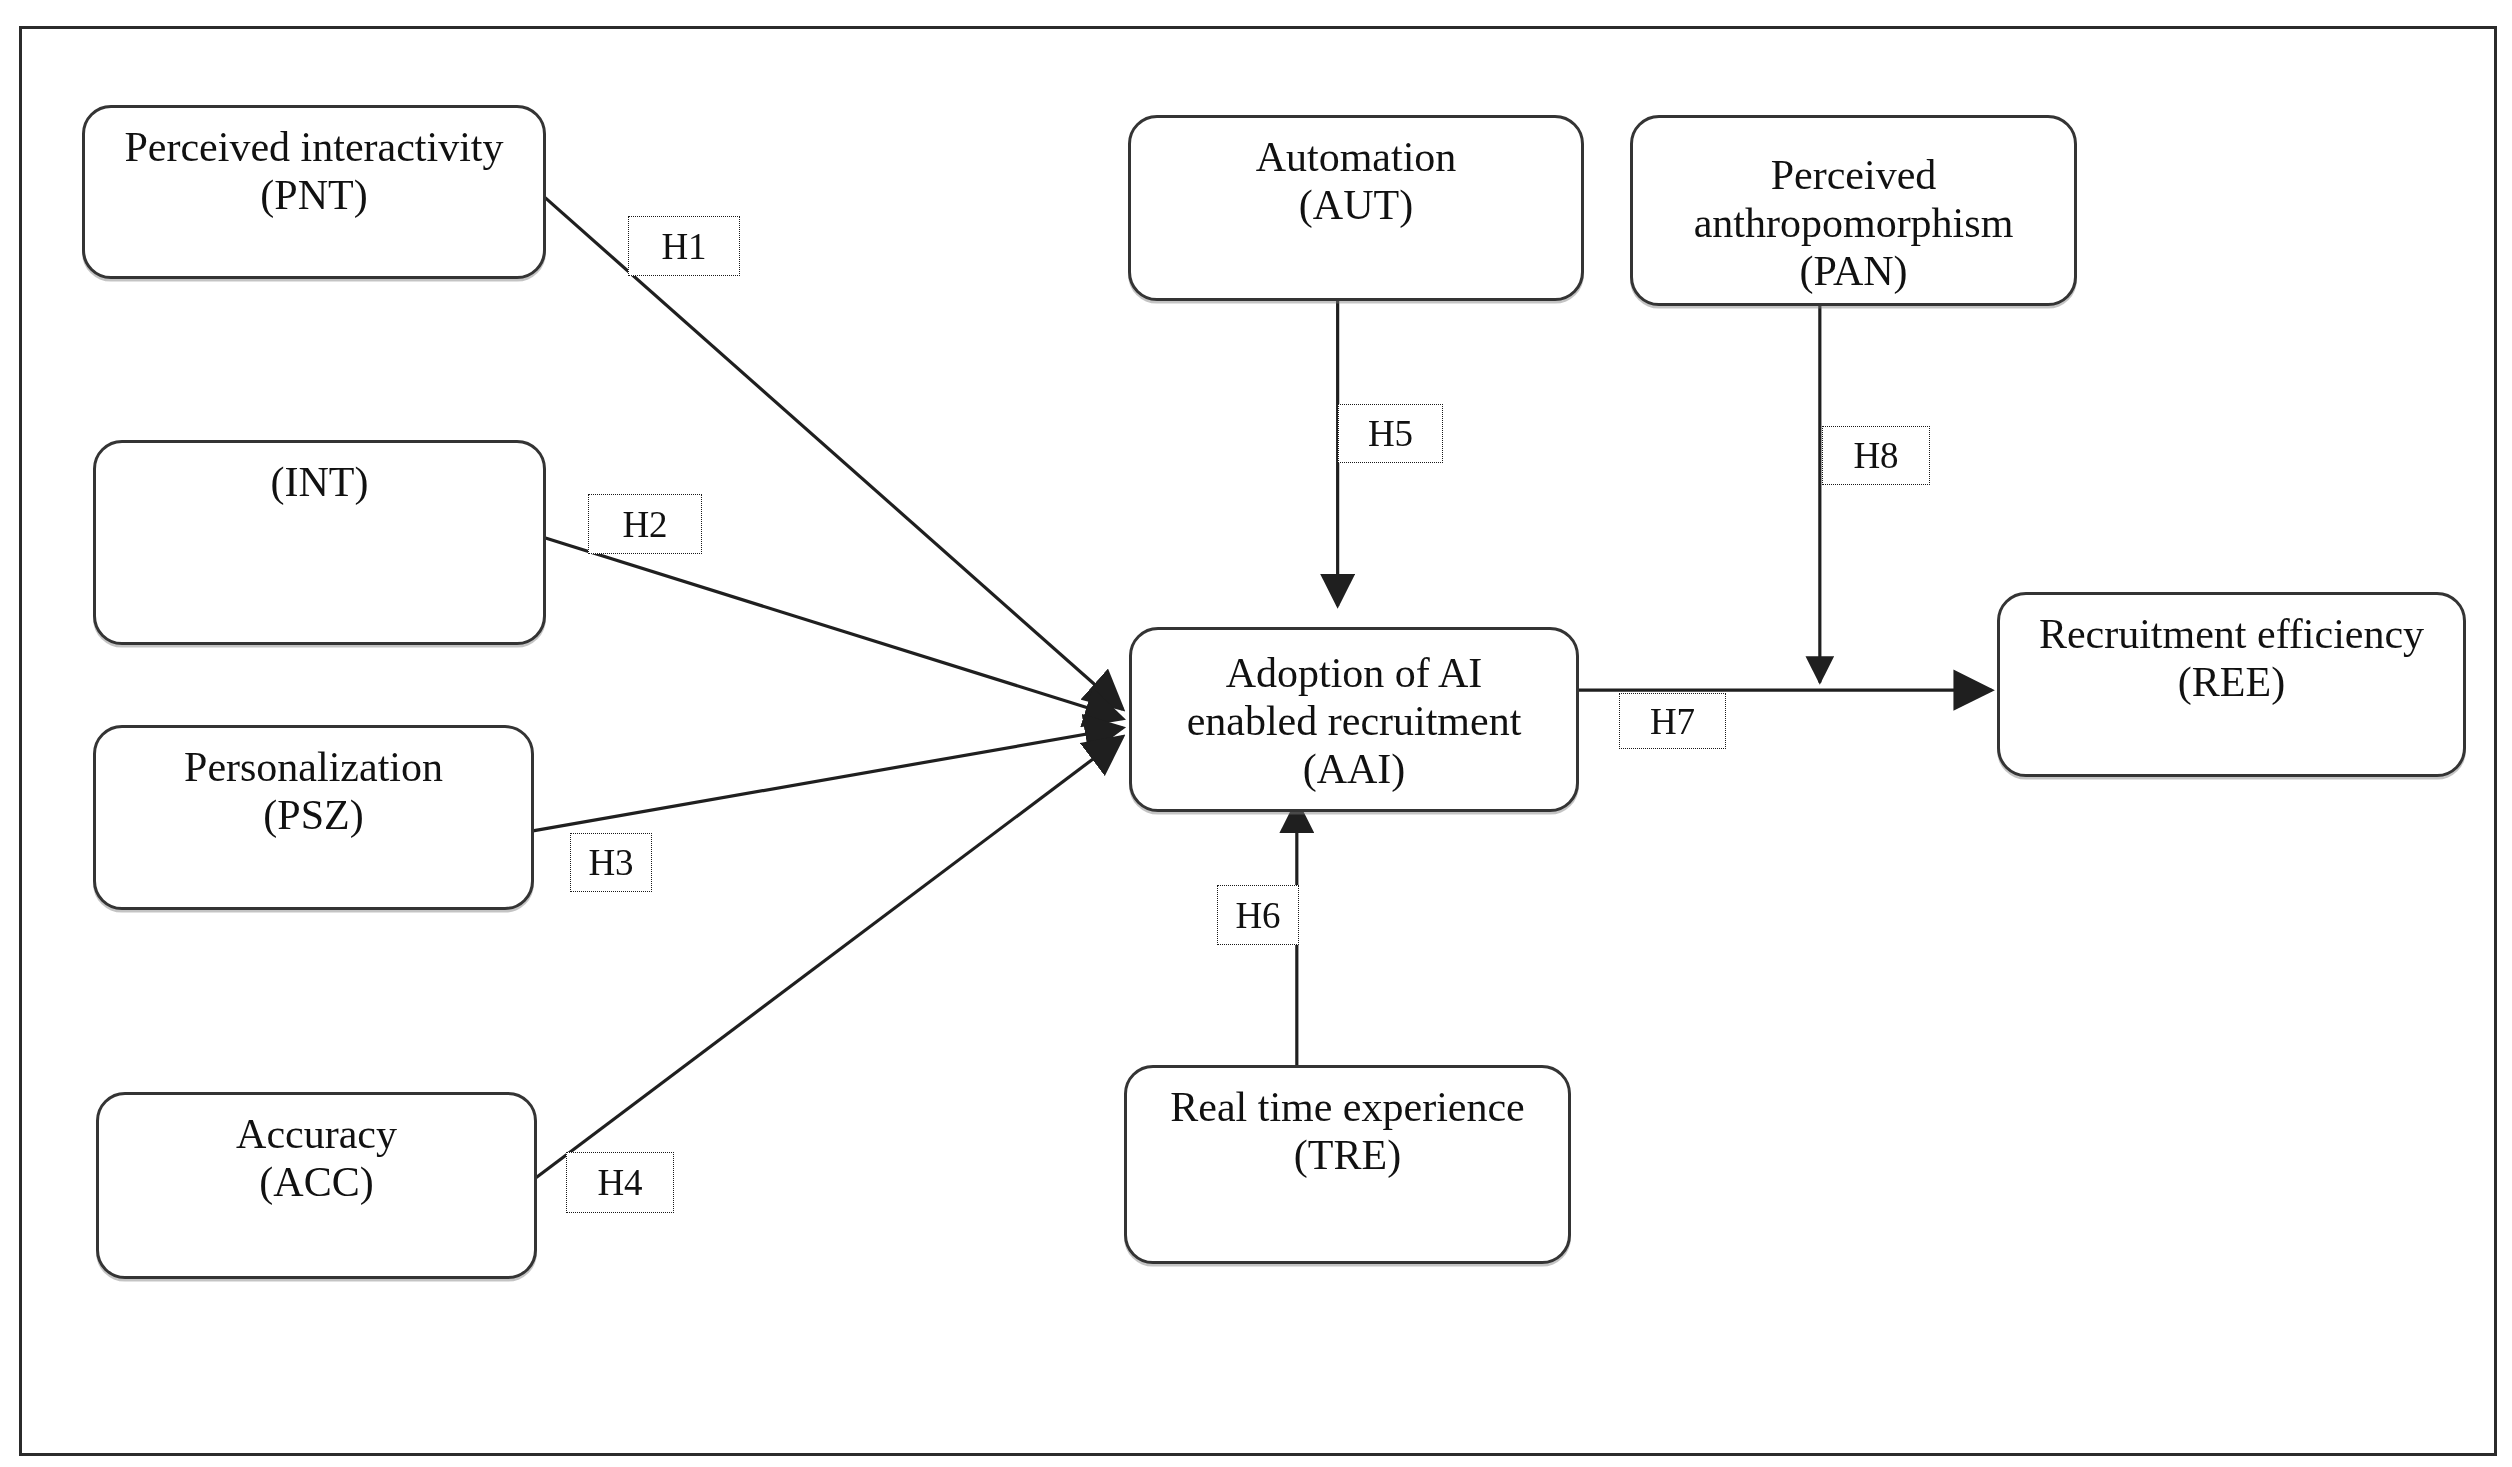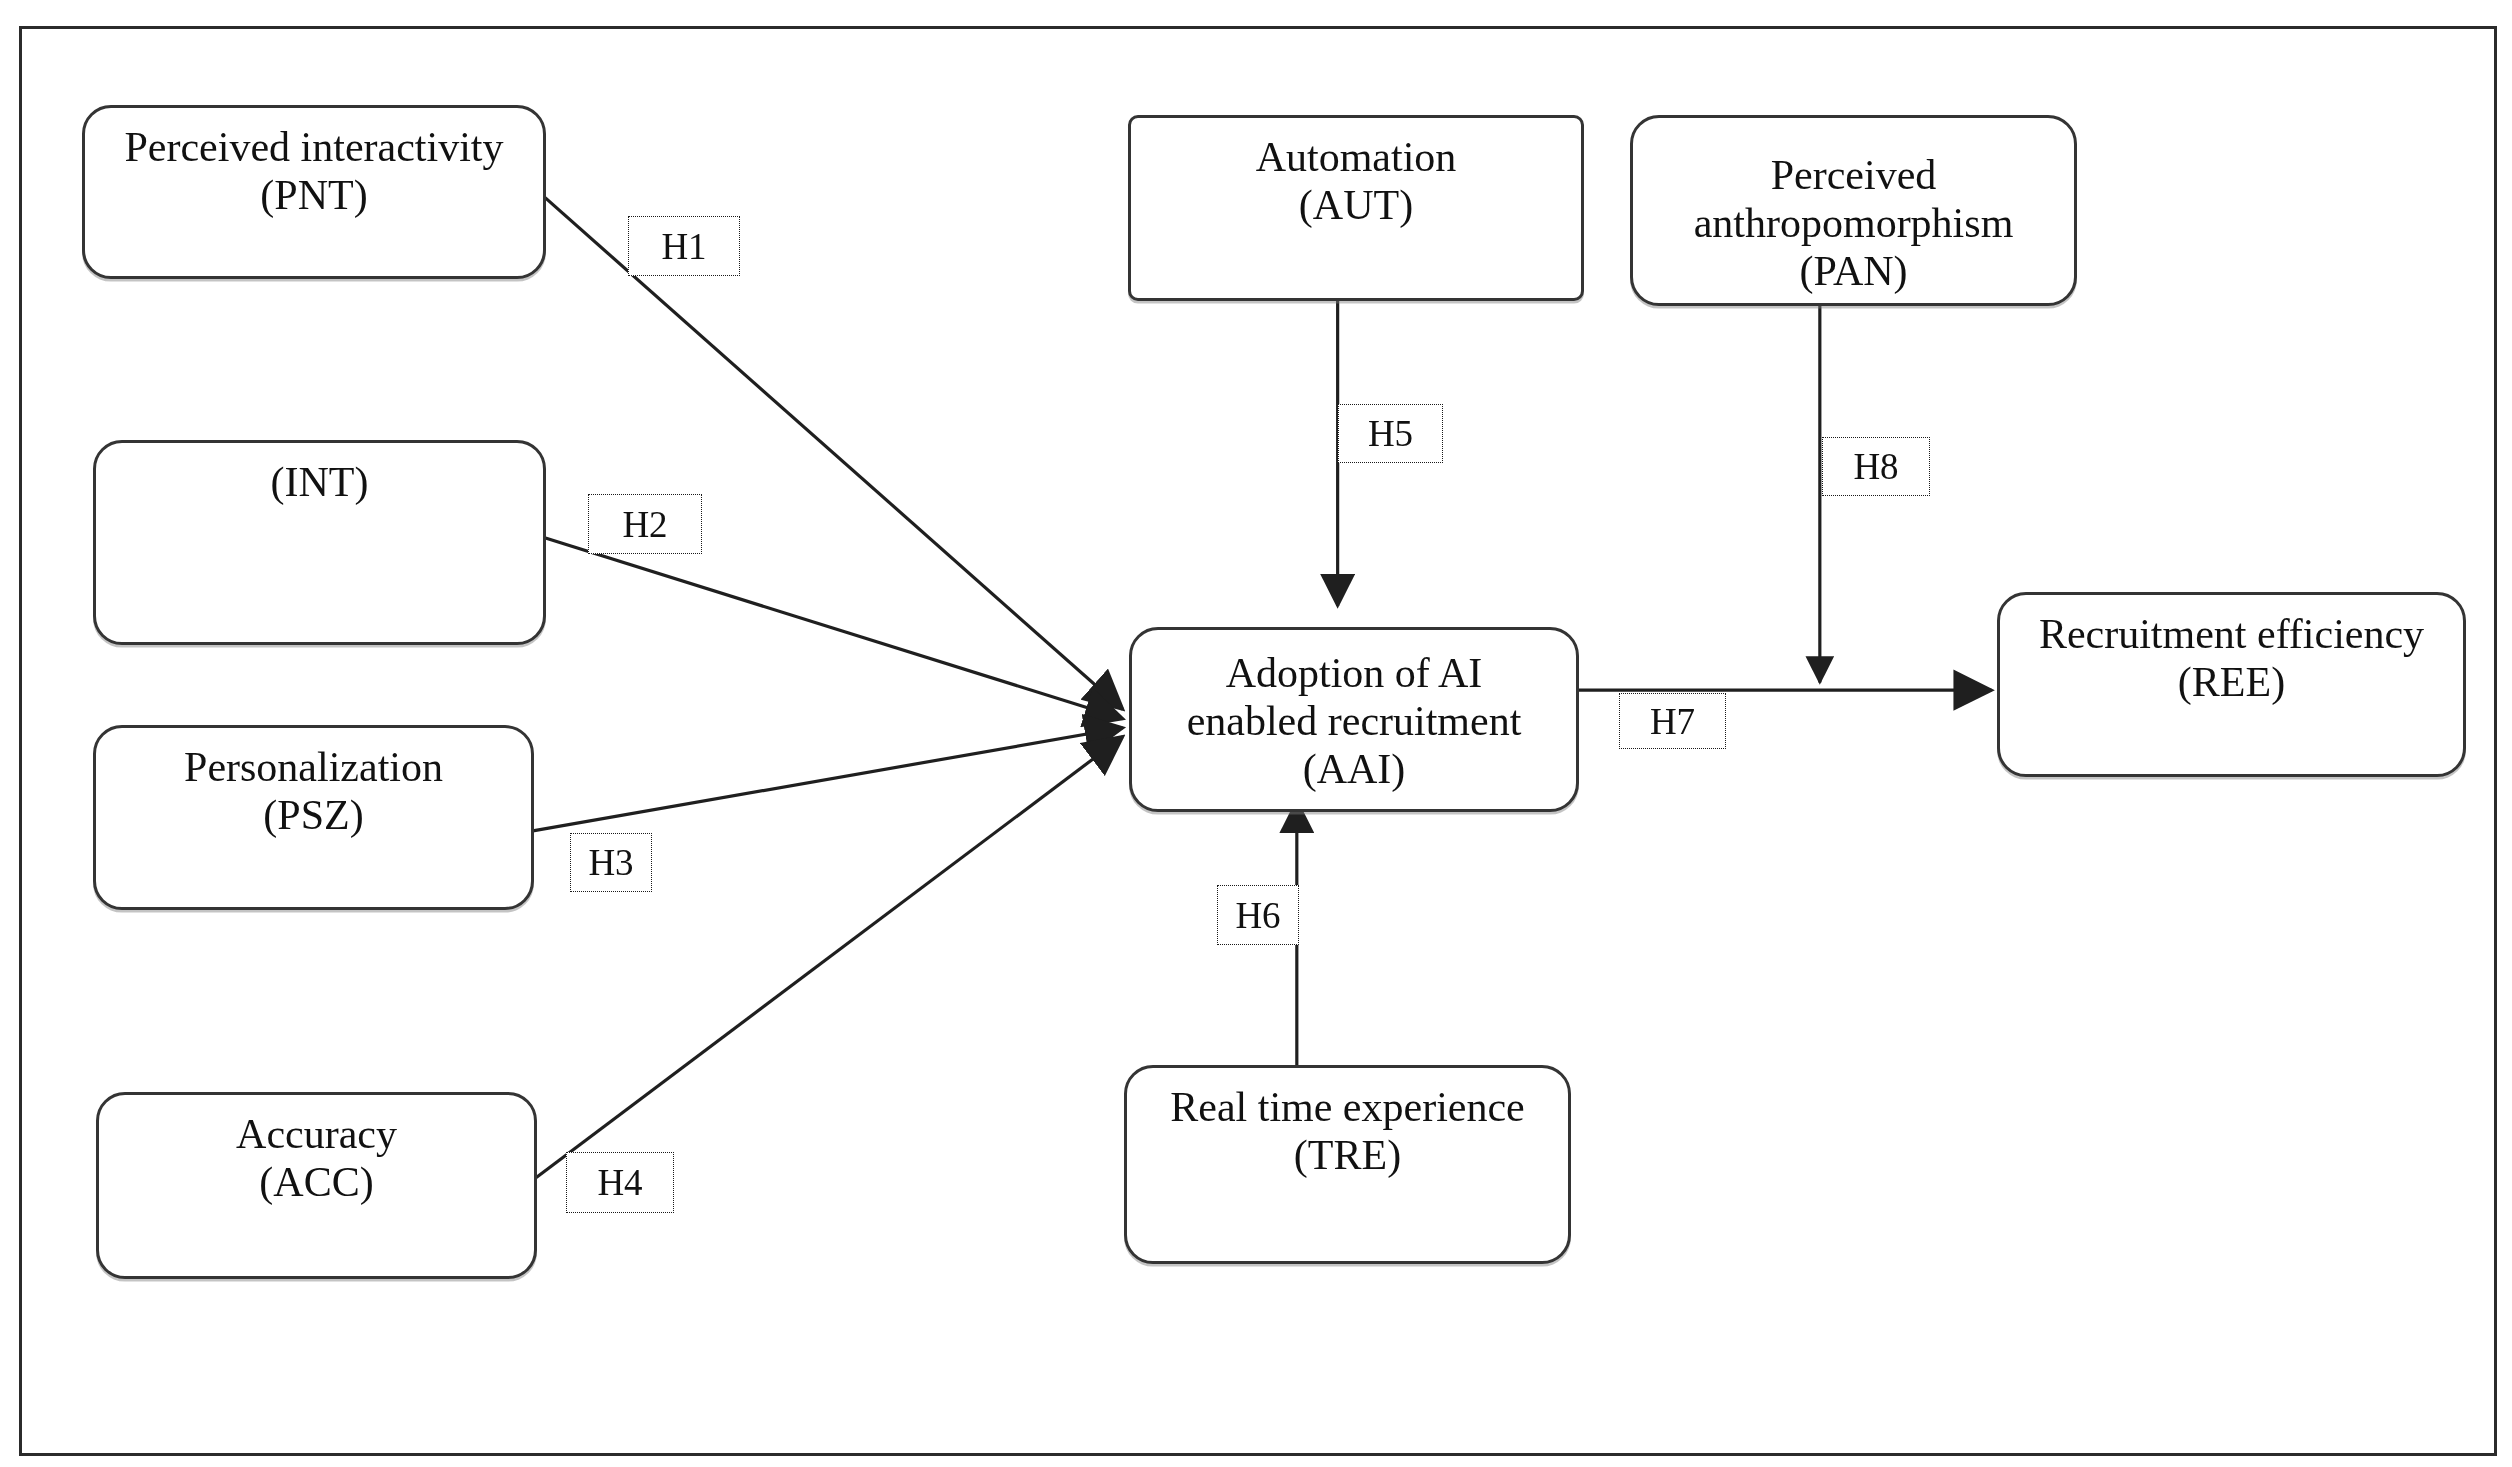--- a/index.html
+++ b/index.html
@@ -81,21 +81,21 @@
   <div class="node" style="left:93px;top:725px;width:441px;height:185px;">
     <span class="nl">Personalization</span>
     <span class="nl">(PSZ)</span>
   </div>
 
   <div class="node" style="left:96px;top:1092px;width:441px;height:187px;">
     <span class="nl">Accuracy</span>
     <span class="nl">(ACC)</span>
   </div>
 
-  <div class="node" style="left:1128px;top:115px;width:456px;height:186px;border-radius:10px;">
+  <div class="node" style="left:1128px;top:115px;width:456px;height:186px;">
     <span class="nl">Automation</span>
     <span class="nl">(AUT)</span>
   </div>
 
   <div class="node" style="left:1630px;top:115px;width:447px;height:191px;padding-top:33px;">
     <span class="nl">Perceived</span>
     <span class="nl">anthropomorphism</span>
     <span class="nl">(PAN)</span>
   </div>
 
@@ -115,16 +115,16 @@
     <span class="nl">(REE)</span>
   </div>
 
   <div class="hyp" style="left:628px;top:216px;width:112px;height:60px;">H1</div>
   <div class="hyp" style="left:588px;top:494px;width:114px;height:60px;">H2</div>
   <div class="hyp" style="left:570px;top:833px;width:82px;height:59px;">H3</div>
   <div class="hyp" style="left:566px;top:1152px;width:108px;height:61px;text-align:right;">H4</div>
   <div class="hyp" style="left:1338px;top:404px;width:105px;height:59px;">H5</div>
   <div class="hyp" style="left:1217px;top:885px;width:82px;height:60px;">H6</div>
   <div class="hyp" style="left:1619px;top:693px;width:107px;height:56px;">H7</div>
-  <div class="hyp" style="left:1822px;top:437px;width:108px;height:59px;">H8</div>
+  <div class="hyp" style="left:1822px;top:426px;width:108px;height:59px;">H8</div>
 
 </div>
 
 
 </body></html>

